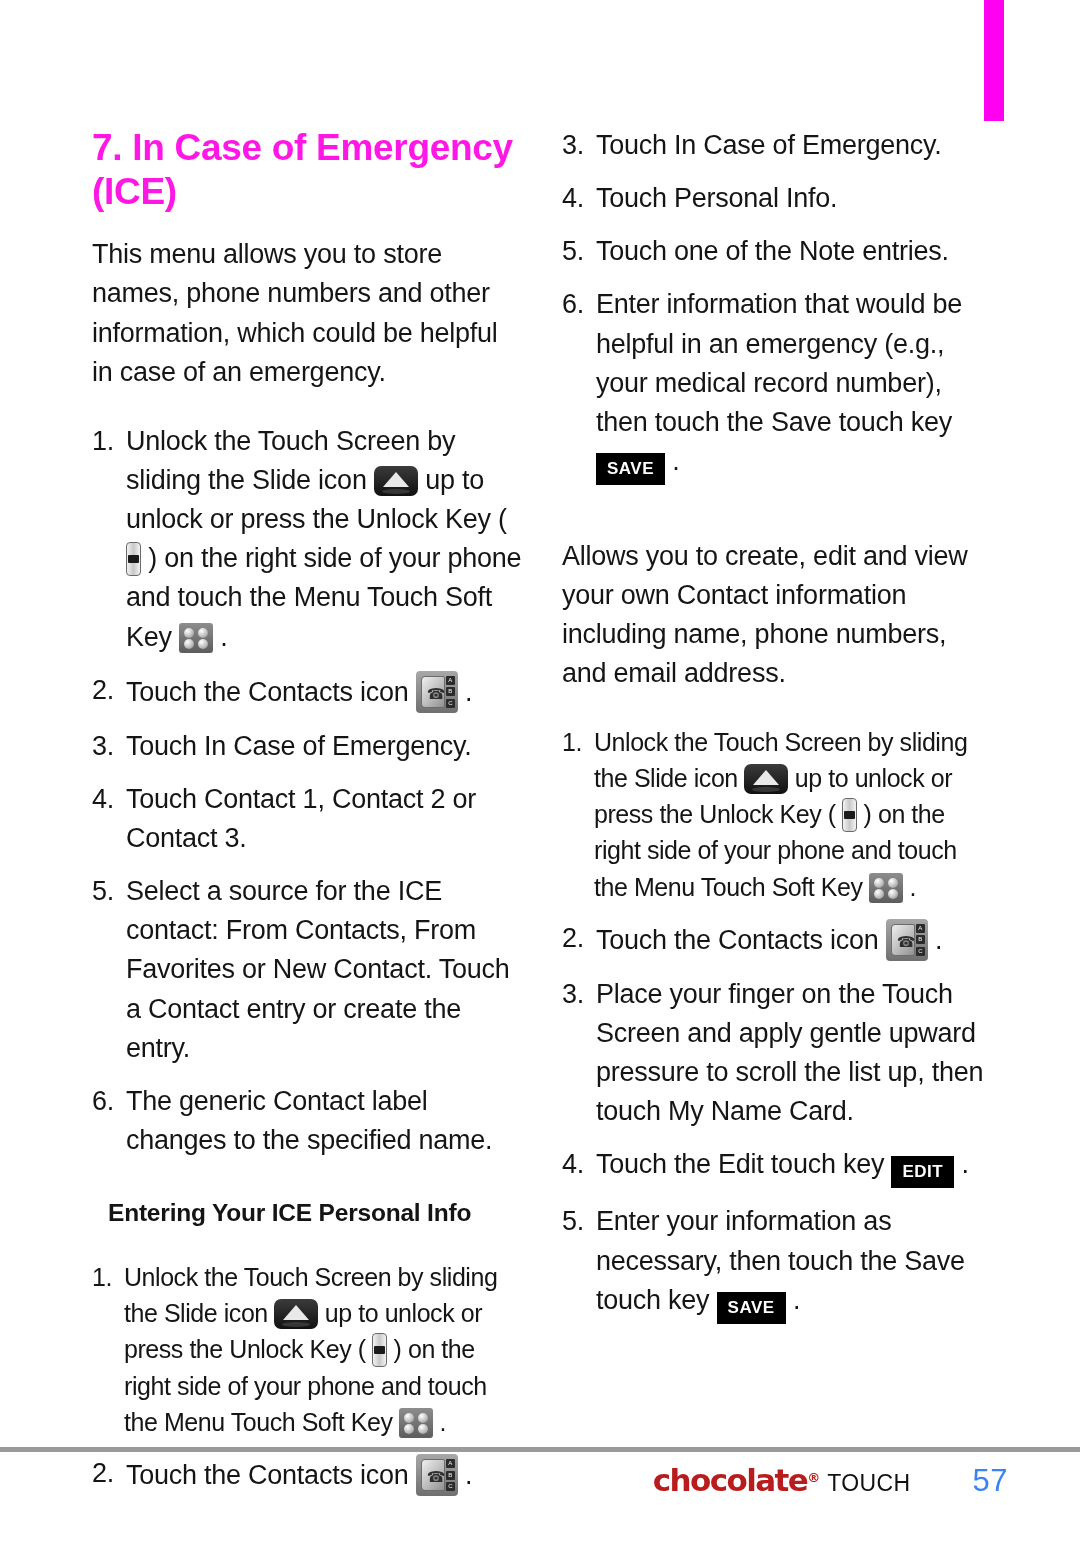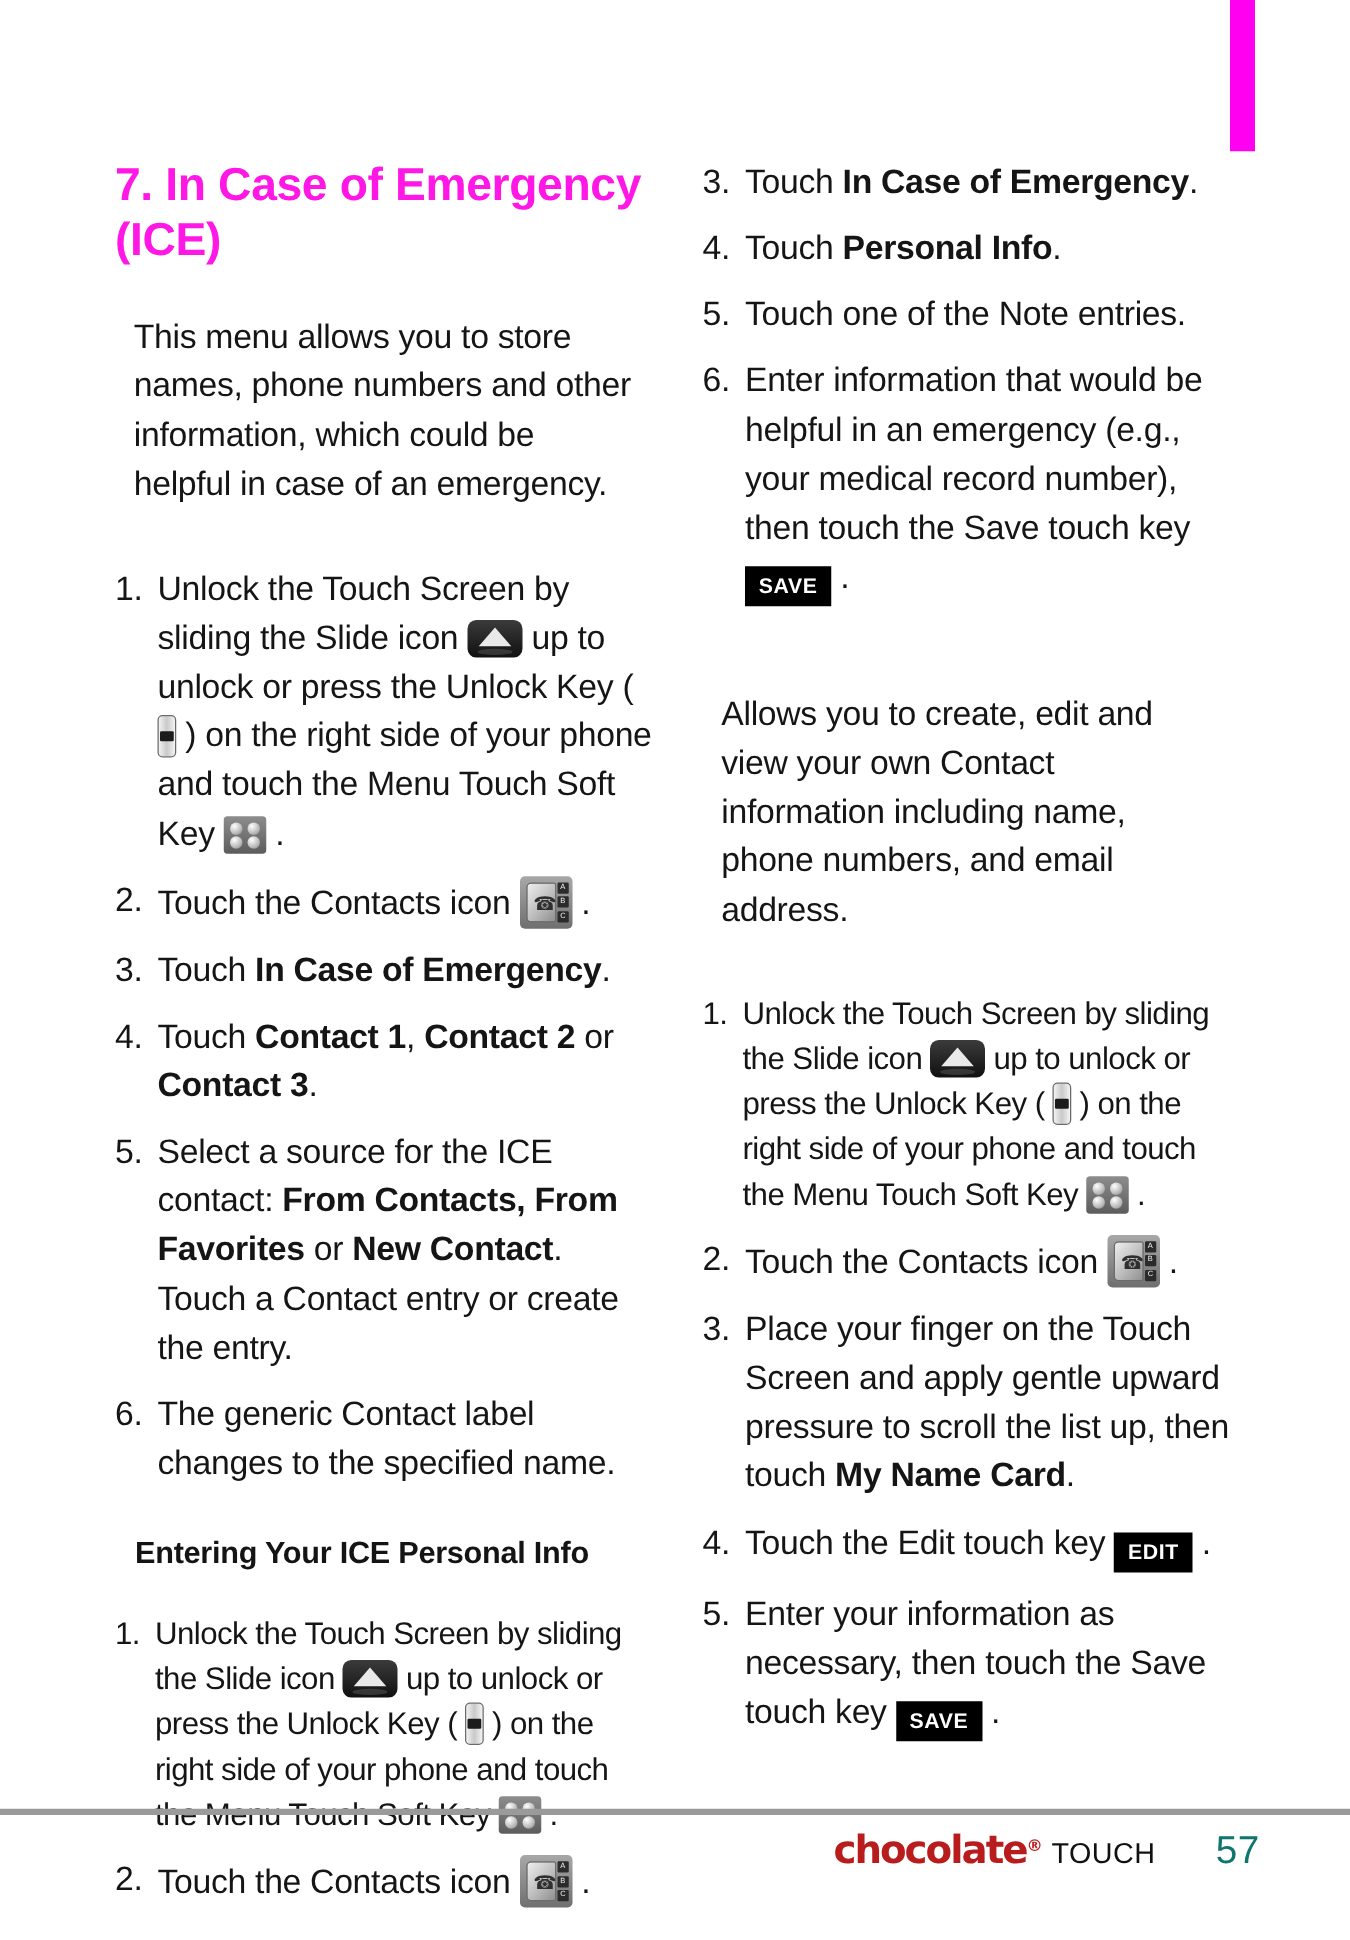--- a/index.html
+++ b/index.html
@@ -59,21 +59,21 @@
     margin: 16px;
     font-size: 24.5px;
     font-weight: bold;
     line-height: 1.25;
     color: #141414;
     letter-spacing: -0.2px;
   }
 
   
   p.body {
-    margin: 15px;
+    margin: 0;
     font-size: 27px;
     line-height: 1.45;
     color: #151515;
     letter-spacing: -0.25px;
   }
 
   
   .step {
     display: flex;
     font-size: 27px;
@@ -83,21 +83,21 @@
   }
   .step .num {
     flex: 0 0 auto;
     width: 34px;
     text-align: left;
   }
   .step .txt { flex: 1 1 auto; }
   .step.compact { font-size: 25px; letter-spacing: -0.45px; }
   .step.compact .num { width: 32px; }
 
-  b { font-weight: bold; }
+  b { font-weight: normal; }
 
   
   .gap-s  { height: 14px; }
   .gap-m  { height: 22px; }
   .gap-l  { height: 30px; }
 
   
   .ico {
     display: inline-block;
     vertical-align: -7px;
@@ -245,22 +245,22 @@
     font-weight: bold;
   }
   .logo-touch {
     font-size: 23px;
     letter-spacing: 0.4px;
     color: #111111;
     margin-left: 7px;
   }
   .page-num {
     font-size: 31px;
-    color: #0f766e;
-    margin-left: 48px;
+    color: #3b82f6;
+    margin-left: 62px;
     letter-spacing: 0.5px;
   }
 </style>
 </head>
 <body>
 
 <div class="page">
 
   <div class="edge-tab"></div>
 

